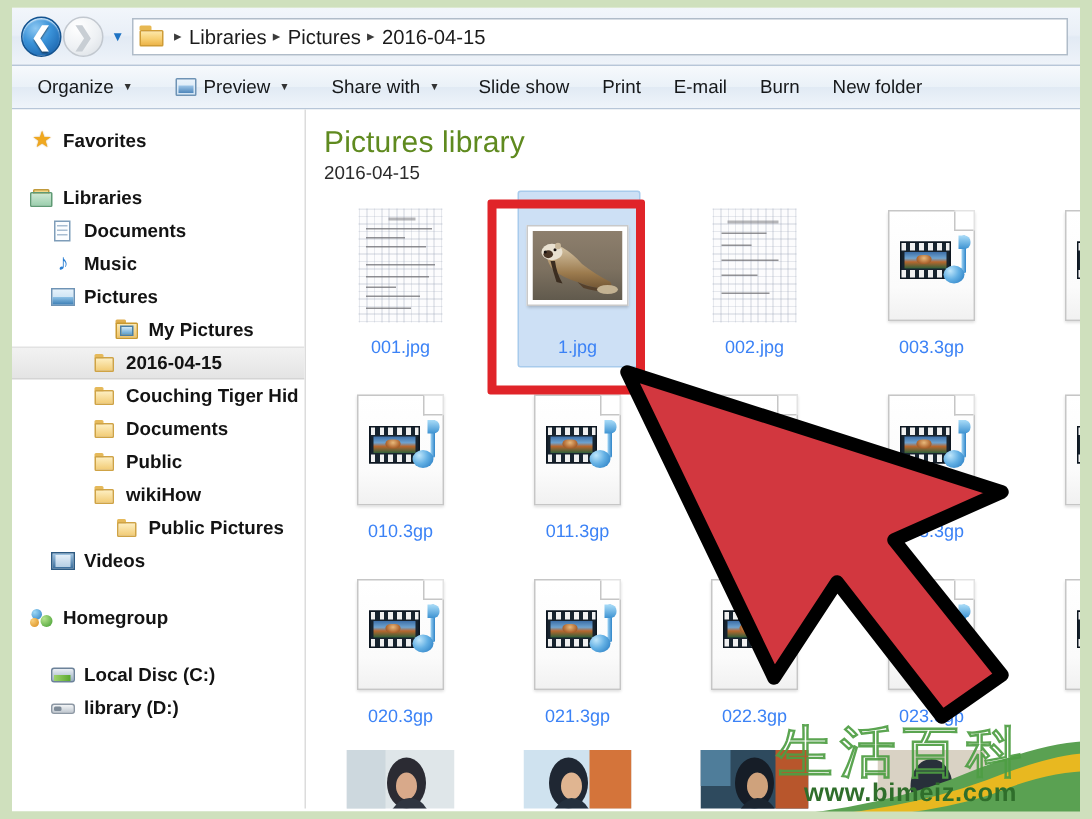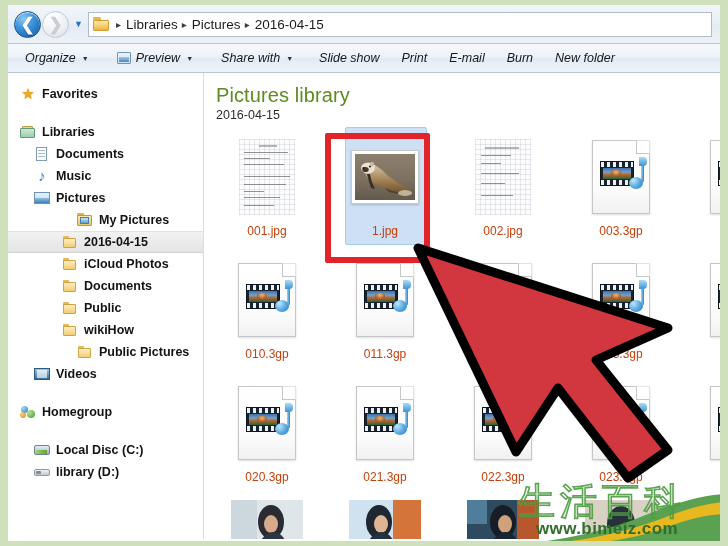--- a/index.html
+++ b/index.html
@@ -91,21 +91,21 @@
   .crumb-txt { white-space: nowrap; }
   .crumb-txt:first-of-type { padding-left: 0; }
 
   
   #toolbar {
     height: 29px;
     background: linear-gradient(to bottom,#f6f9fc 0%, #eaf1f8 50%, #e1eaf4 51%, #eff4fa 100%);
     border-bottom: 1px solid #b7c6d8;
     display: flex; align-items: center;
     padding-left: 10px;
-    font-size: 12.5px; color: #16181a; font-style: italic;
+    font-size: 12.5px; color: #16181a;
   }
   .tb-item {
     display: flex; align-items: center; height: 22px;
     padding: 0 7px; white-space: nowrap;
   }
   .tb-caret { font-size: 7px; margin-left: 6px; color: #333; }
   .tb-preview-icon {
     width: 14px; height: 12px; margin-right: 5px; flex: none;
     background: linear-gradient(to bottom,#eaf3fb,#cfe3f4);
     border: 1px solid #6e93b5; border-radius: 1px; position: relative;
@@ -225,21 +225,21 @@
   .cell {
     width: 118px; flex: none;
     display: flex; flex-direction: column; align-items: center;
   }
   .thumbbox {
     width: 80px; height: 92px;
     display: flex; align-items: center; justify-content: center;
     position: relative;
   }
   .fname {
-    font-size: 12px; color: #c2410c; margin-top: 1px;
+    font-size: 12px; color: #3b82f6; margin-top: 1px;
     white-space: nowrap;
   }
 
   
   .ph {
     background: #ffffff;
     border: 1px solid #c9c9c9;
     box-shadow: 0 1px 2px rgba(0,0,0,.20);
     padding: 3px 3px 3px 3px;
   }
@@ -490,28 +490,28 @@
         </div>
 
         <div class="nav-row indent4 sel">
           <span class="ico ico-fold">
               <span class="tab"></span>
               <span class="bd"></span>
             </span>
           <span class="nav-lbl">2016-04-15</span>
         </div>
 
-
         <div class="nav-row indent4">
           <span class="ico ico-fold">
               <span class="tab"></span>
               <span class="bd"></span>
             </span>
-          <span class="nav-lbl">iCloud Photos</span>
-        </div>
+          <span class="nav-lbl">Couching Tiger Hid</span>
+        </div>
+
 
         <div class="nav-row indent4">
           <span class="ico ico-fold">
               <span class="tab"></span>
               <span class="bd"></span>
             </span>
           <span class="nav-lbl">Documents</span>
         </div>
 
         <div class="nav-row indent4">

